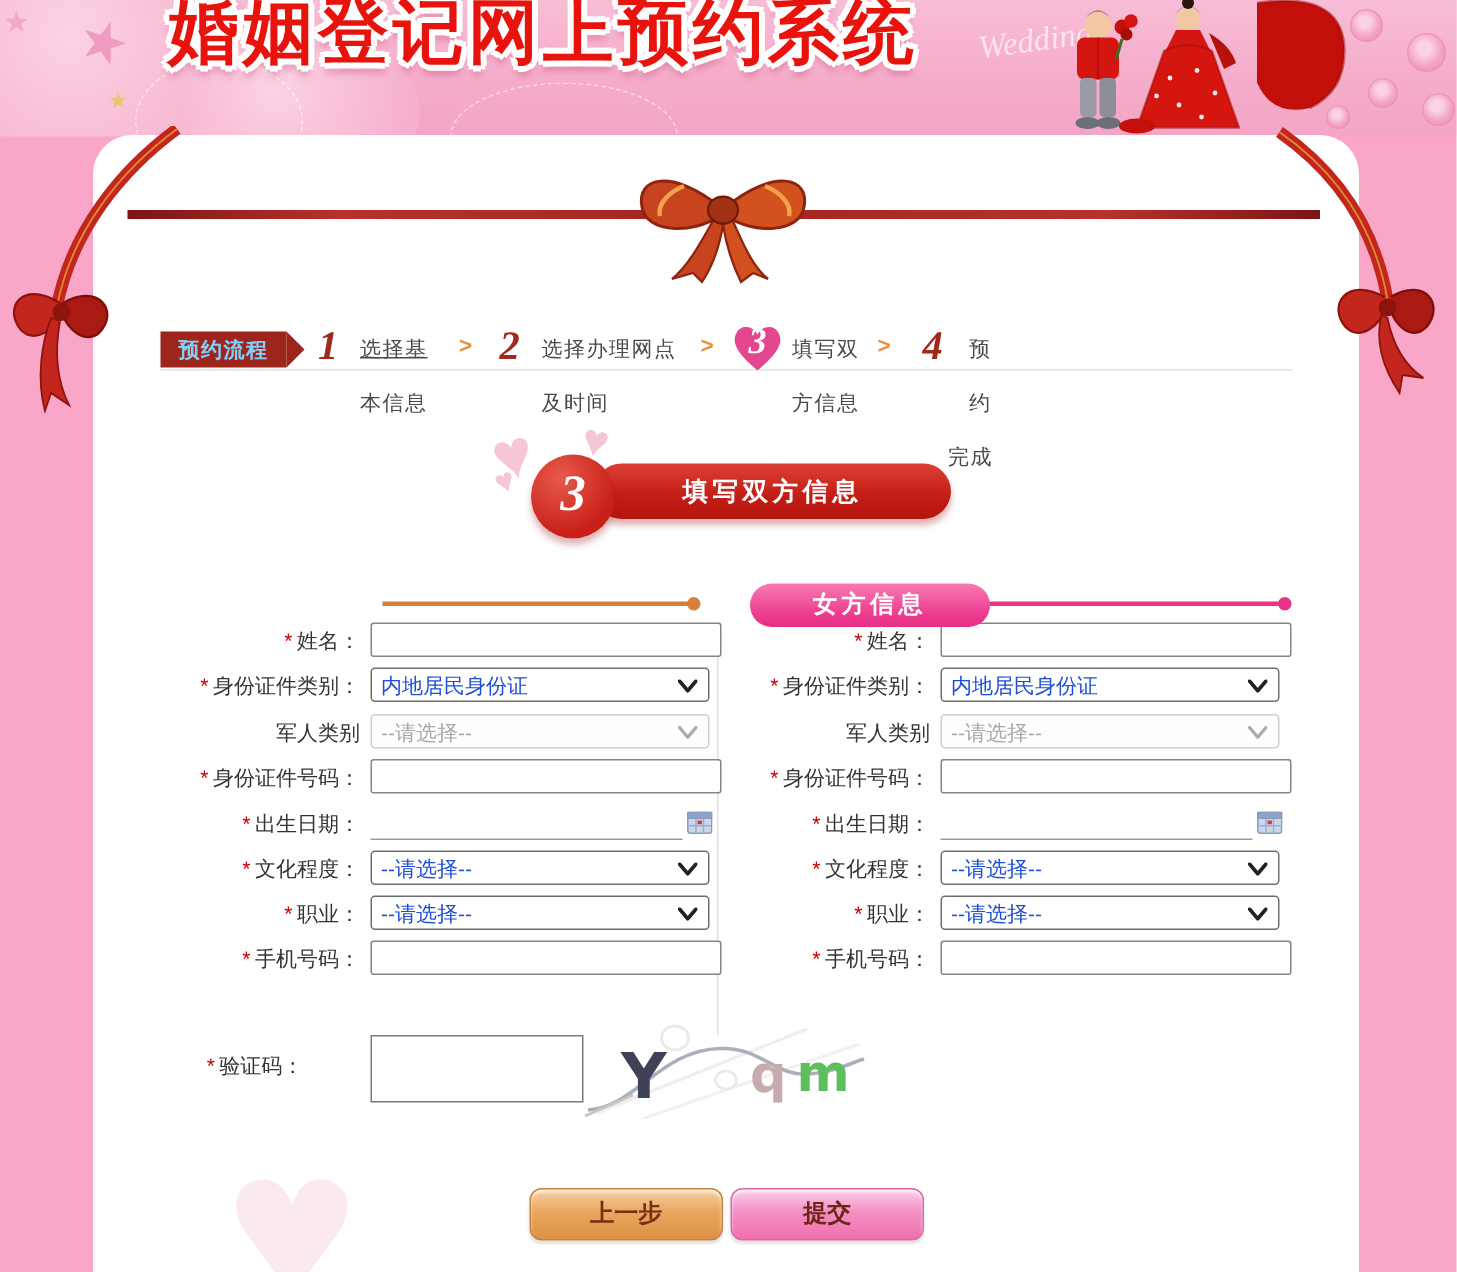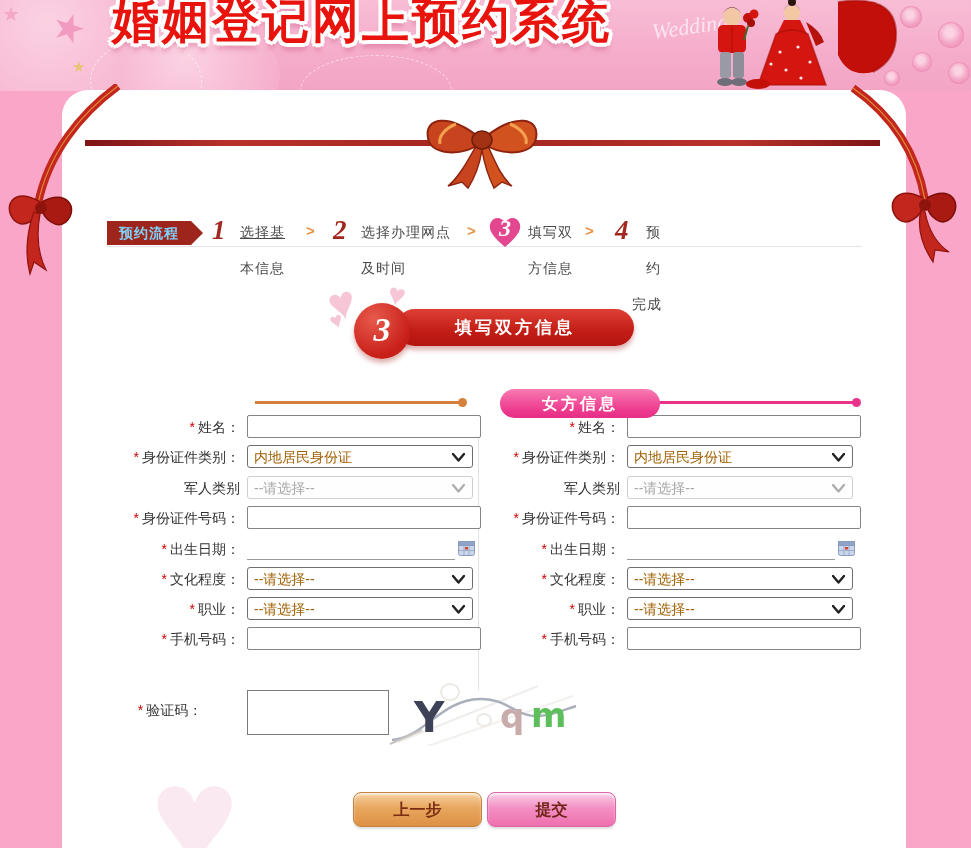--- a/index.html
+++ b/index.html
@@ -68,21 +68,21 @@
   
   .col{position:absolute;top:410px;width:370px;height:250px;}
   #col-male{left:100px;}
   #col-female{left:480px;}
   .frow{position:absolute;left:0;width:370px;height:23px;}
   .flabel{position:absolute;left:0;top:4px;width:140px;text-align:right;font-size:14px;color:#333;white-space:nowrap;}
   .req{color:#CC0000;margin-right:3px;font-size:14px;}
   .ftext{position:absolute;left:147px;top:0;width:224px;height:21px;border:1px solid #848484;border-radius:2px;
     background:#fff;font-size:14px;padding:0 4px;box-sizing:content-box;outline:none;}
   .fselect{position:absolute;left:147px;top:0;width:226px;height:23px;border:1px solid #6F6F6F;border-radius:3px;
-    background:#fff;font-size:14px;color:#a16207;line-height:23px;padding-left:6px;box-sizing:border-box;cursor:default;}
+    background:#fff;font-size:14px;color:#1d4ed8;line-height:23px;padding-left:6px;box-sizing:border-box;cursor:default;}
   .fselect .chev{position:absolute;right:7px;top:7px;}
   .fselect.disabled{border-color:#CFCFCF;color:#A8A8A8;background:#FEFEFE;}
   .fdate{position:absolute;left:147px;top:0;width:208px;height:22px;border-bottom:1px solid #9A9A9A;background:#fff;}
   .calicon{position:absolute;left:358px;top:4px;}
   #divider{position:absolute;left:478px;top:428px;width:1px;height:262px;background:#E2E2E2;}
 
   
   #captcha-label{position:absolute;left:100px;top:702px;width:140px;text-align:center;font-size:14px;color:#333;white-space:nowrap;}
   #captcha-input{position:absolute;left:247px;top:690px;width:128px;height:43px;border:1px solid #7A7A7A;
     background:#fff;font-size:18px;padding:0 6px;outline:none;}

